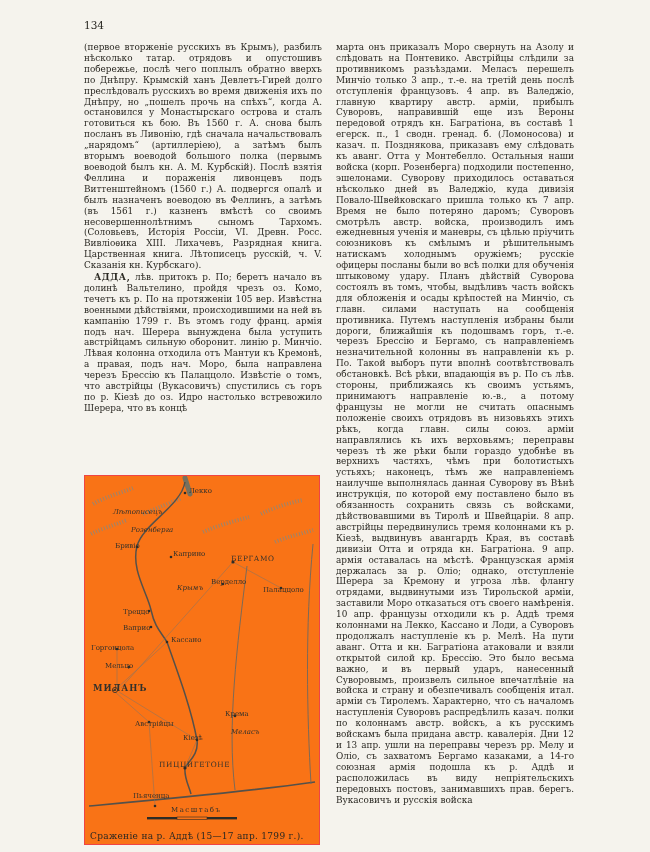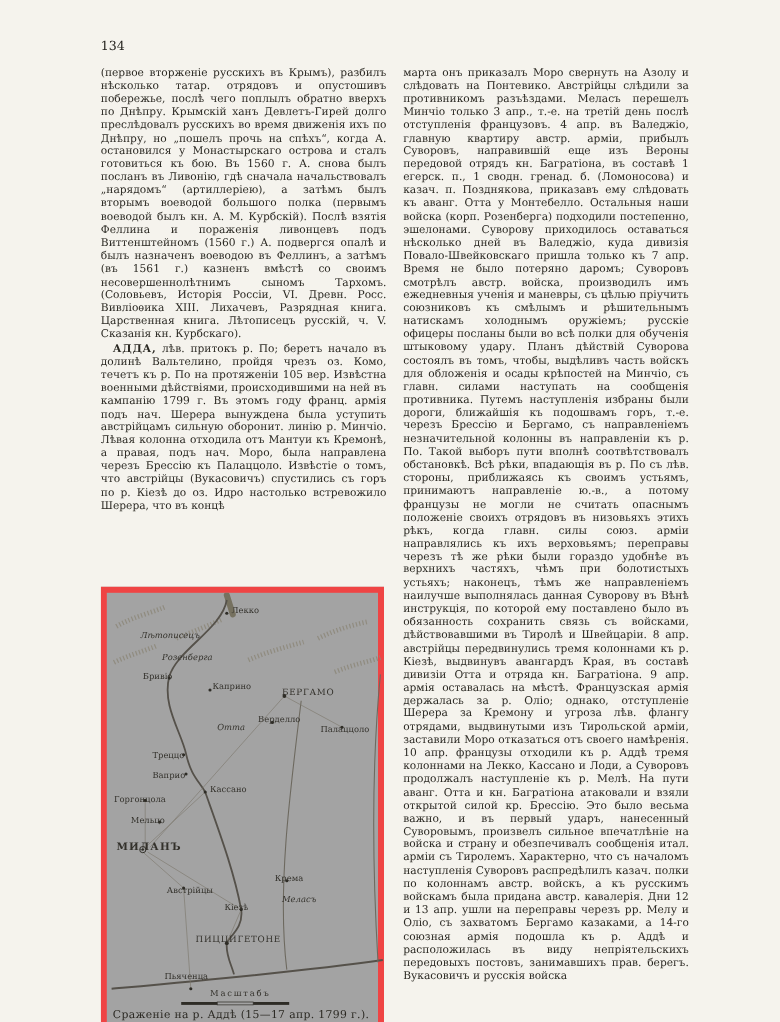--- a/index.html
+++ b/index.html
@@ -5,21 +5,21 @@
   html,body{margin:0;padding:0;}
   body{
     width:650px;height:852px;overflow:hidden;
     background:#f5f3ed;
     font-family:"DejaVu Serif", serif;
     color:#26241f;
     position:relative;
   }
   .page{
     position:absolute;left:0;top:0;width:650px;height:852px;
-    padding:32px 76px 6px 84px;box-sizing:border-box;
+    padding:18px 76px 6px 84px;box-sizing:border-box;
   }
   .page-header{
     position:relative;height:18px;margin-bottom:6px;
   }
   .page-number{
     position:absolute;left:0;top:1px;font-size:10.5px;
   }
   .page-title{
     position:absolute;left:0;right:0;top:0;text-align:center;
     font-size:11px;font-weight:bold;letter-spacing:4px;
@@ -30,22 +30,22 @@
     font-size:8.9px;line-height:10.9px;text-align:justify;
     color:#2a2822;
   }
   .body-text p{margin:0;}
   p.entry{text-indent:10px;margin-top:1px;}
   .entry-lead{font-weight:bold;letter-spacing:0.6px;}
   .left-text{height:428px;overflow:hidden;}
   .right-text{height:800px;overflow:hidden;}
   .map-frame{
     position:relative;width:236px;height:370px;margin-top:5px;
-    border:5px solid #ef4444;box-sizing:border-box;
-    background:#a3a3a3;
+    border:1px solid #ef4444;box-sizing:border-box;
+    background:#f97316;
   }
   .map-frame svg{position:absolute;left:0;top:0;}
   .map-label{
     position:absolute;white-space:nowrap;color:#33312b;
     font-family:"DejaVu Serif", serif;
   }
   .map-label.town{font-size:7px;}
   .map-label.city{font-size:7.3px;letter-spacing:0.6px;}
   .map-label.commander{font-size:7px;font-style:italic;}
   .map-label.capital{font-size:8.6px;font-weight:bold;letter-spacing:1px;}
@@ -136,21 +136,21 @@
           </g>
         </svg>
         <div>
             <span class="map-label town" style="left: 104px; top: 11px;">Лекко</span>
             <span class="map-label commander" style="left: 28px; top: 32px;">Лѣтописецъ</span>
             <span class="map-label commander" style="left: 46px; top: 50px;">Розенберга</span>
             <span class="map-label town" style="left: 30px; top: 66px;">Бривіо</span>
             <span class="map-label town" style="left: 88px; top: 74px;">Каприно</span>
             <span class="map-label city" style="left: 146px; top: 78px;">БЕРГАМО</span>
             <span class="map-label town" style="left: 126px; top: 102px;">Верделло</span>
-            <span class="map-label commander" style="left: 92px; top: 108px;">Отта</span>
+            <span class="map-label commander" style="left: 92px; top: 108px;">Крымъ</span>
             <span class="map-label town" style="left: 178px; top: 110px;">Палаццоло</span>
             <span class="map-label town" style="left: 38px; top: 132px;">Треццо</span>
             <span class="map-label town" style="left: 38px; top: 148px;">Ваприо</span>
             <span class="map-label town" style="left: 86px; top: 160px;">Кассано</span>
             <span class="map-label town" style="left: 6px; top: 168px;">Горгонцола</span>
             <span class="map-label town" style="left: 20px; top: 186px;">Мельцо</span>
             <span class="map-label capital" style="left: 8px; top: 207px;">МИЛАНЪ</span>
             <span class="map-label town" style="left: 140px; top: 234px;">Крема</span>
             <span class="map-label town" style="left: 50px; top: 244px;">Австрійцы</span>
             <span class="map-label commander" style="left: 146px; top: 252px;">Меласъ</span>

